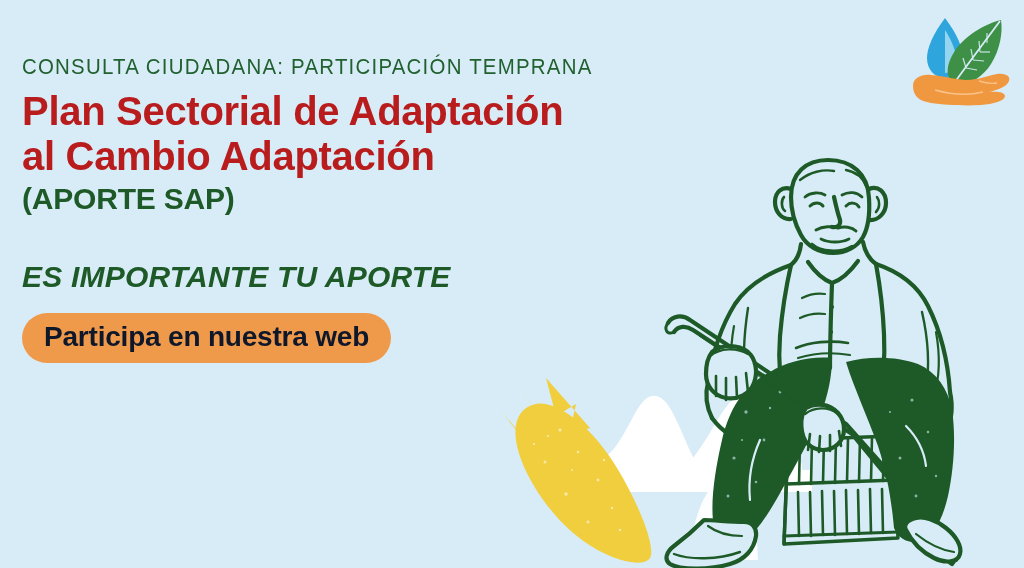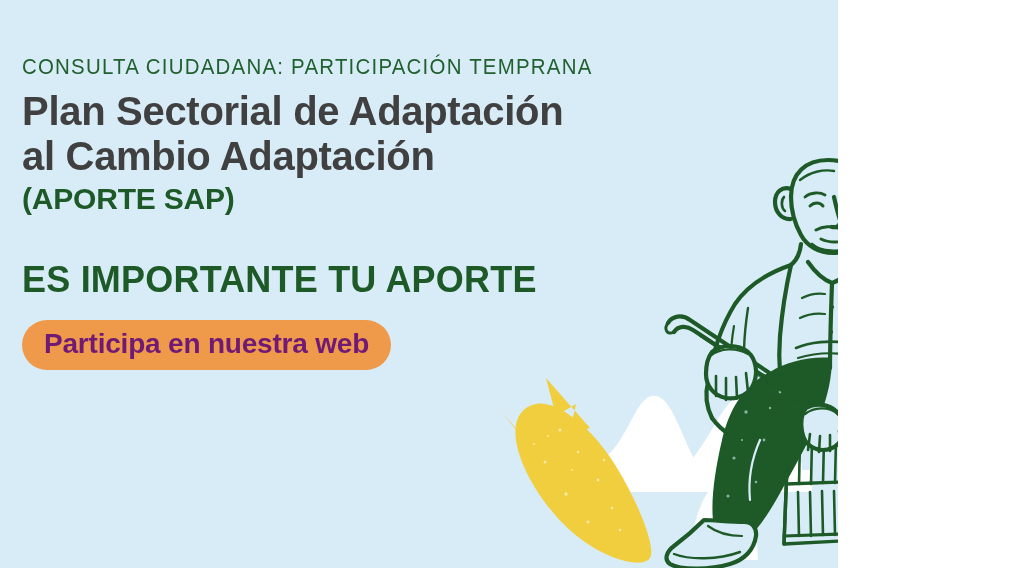--- a/index.html
+++ b/index.html
@@ -8,21 +8,21 @@
     padding: 0;
     background: #ffffff;
   }
   body {
     font-family: "Liberation Sans", sans-serif;
   }
 
   
   #banner {
     position: relative;
-    width: 838px;
+    width: 1024px;
     height: 568px;
     overflow: hidden;
     background: #d8ecf7;
   }
 
   
   .decor-layer {
     position: absolute;
     inset: 0;
     pointer-events: none;
@@ -55,21 +55,21 @@
     letter-spacing: 1.3px;
     line-height: 1.1;
     text-transform: uppercase;
     margin: 0 0 9px 0;
     transform: scaleX(0.95);
     transform-origin: left center;
     white-space: nowrap;
   }
 
   .headline {
-    color: #404040;
+    color: #b91c1c;
     font-family: "Liberation Sans", sans-serif;
     font-size: 40px;
     font-weight: bold;
     line-height: 1.14;
     letter-spacing: -0.3px;
     margin: 0;
     white-space: nowrap;
   }
   .headline .line2 { display: block; }
 
@@ -80,35 +80,36 @@
     font-weight: bold;
     line-height: 1.15;
     letter-spacing: -0.2px;
     margin: 2px 0 0 0;
     white-space: nowrap;
   }
 
   .kicker {
     color: #1d5a27;
     font-family: "Liberation Sans", sans-serif;
-    font-size: 36px;
+    font-size: 30px;
     font-weight: bold;
     letter-spacing: 0.2px;
     line-height: 1.1;
     margin: 44px 0 0 0;
     text-transform: uppercase;
     white-space: nowrap;
+    font-style: italic;
   }
 
   .cta-wrap { margin-top: 20px; }
 
   .cta-button {
     display: inline-block;
     background: #ef9a4b;
-    color: #701a75;
+    color: #0f172a;
     font-family: "Liberation Sans", sans-serif;
     font-size: 28px;
     font-weight: bold;
     letter-spacing: -0.2px;
     border: none;
     border-radius: 26px;
     padding: 6px 22px 9px 22px;
     line-height: 1.25;
     cursor: pointer;
     white-space: nowrap;

